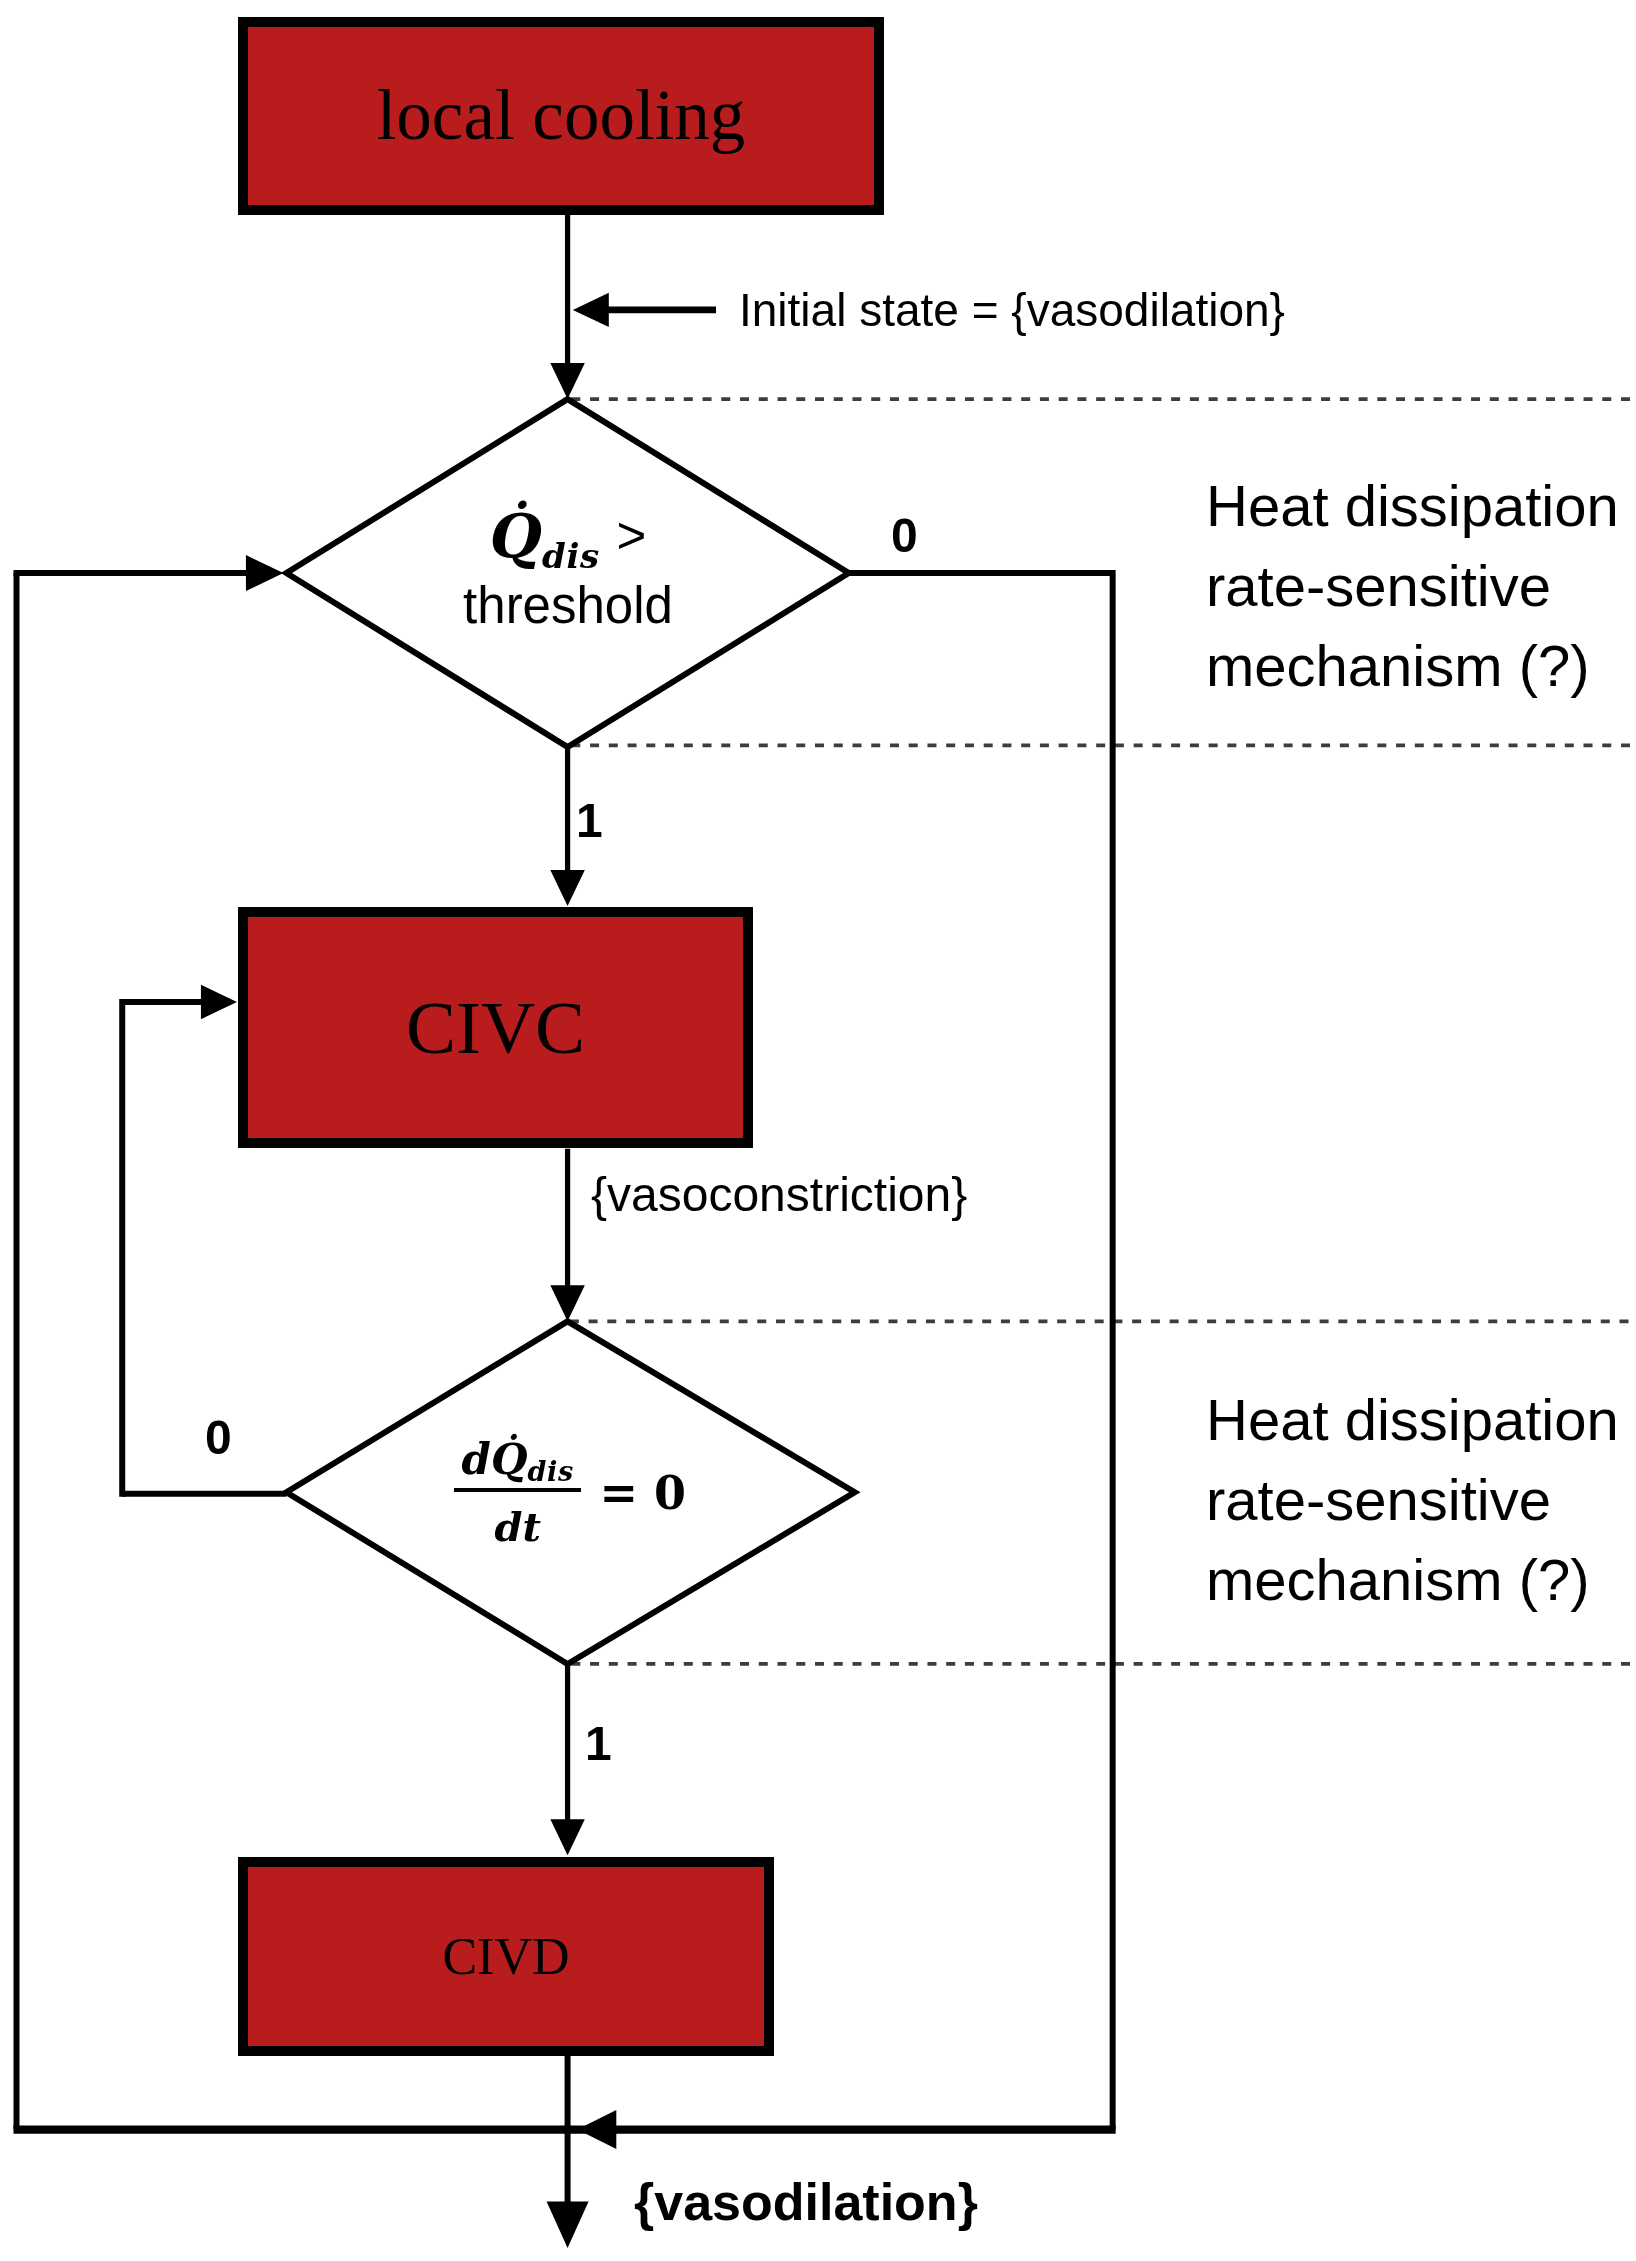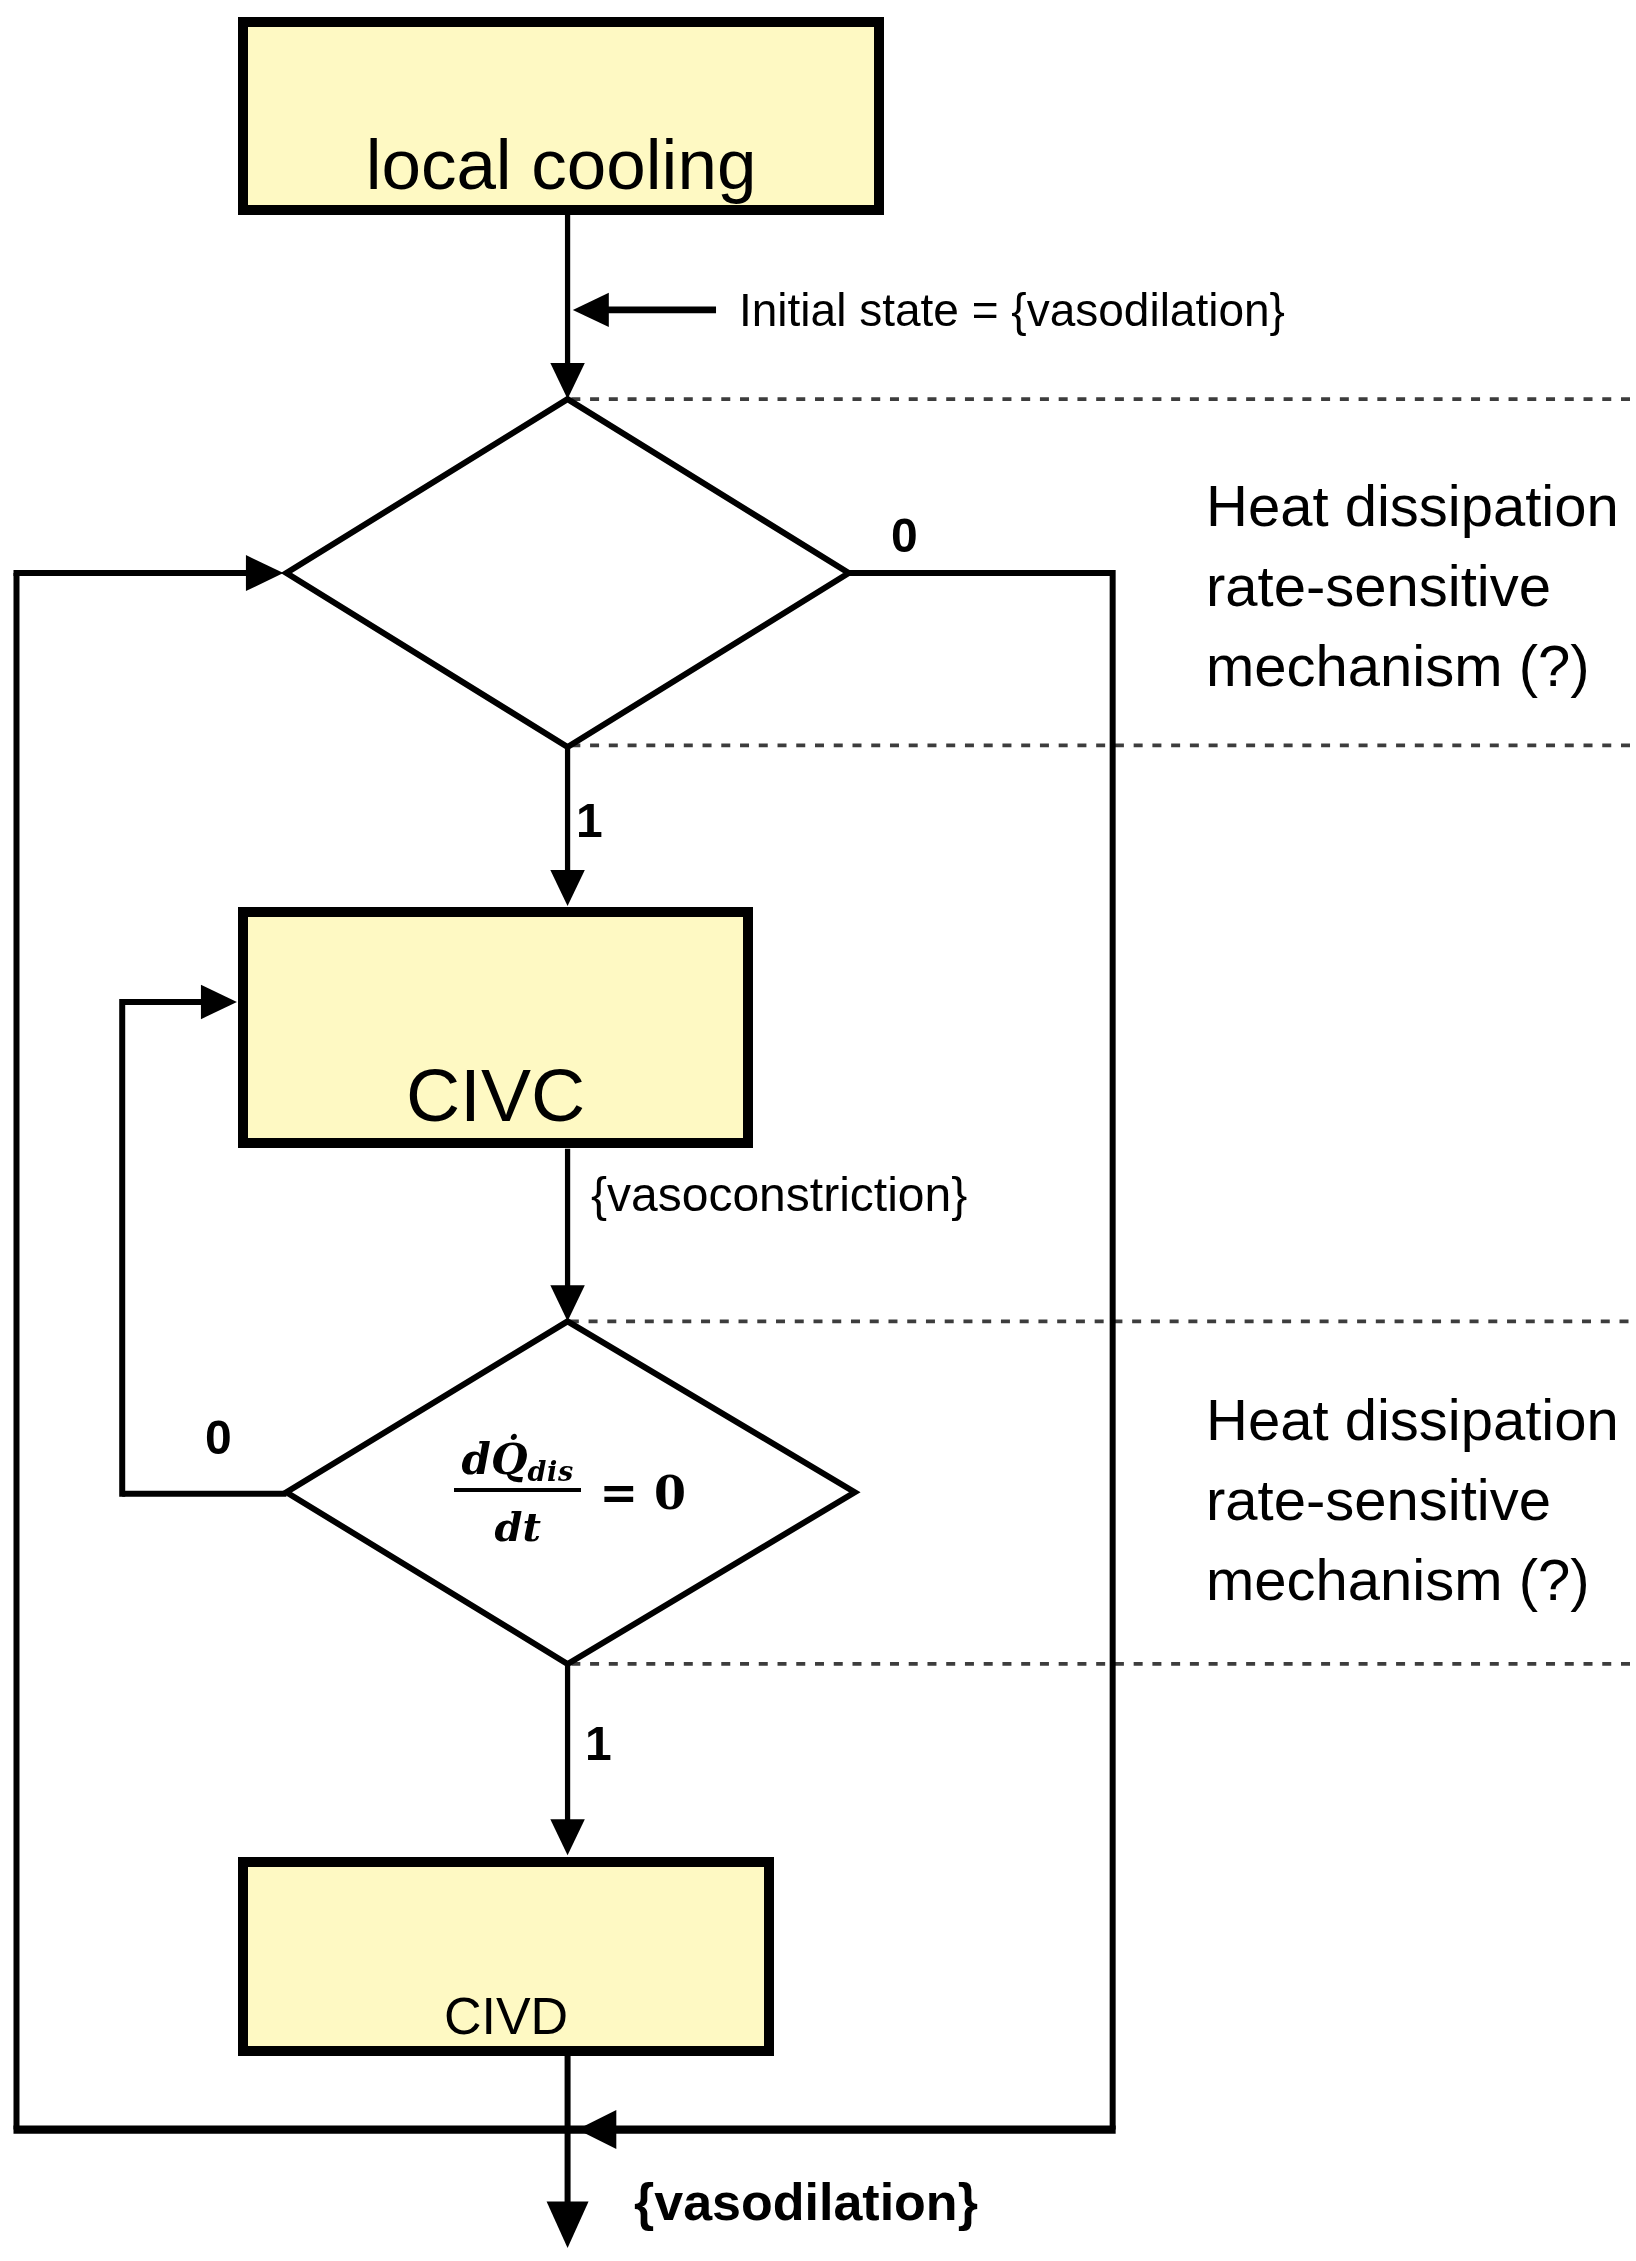--- a/index.html
+++ b/index.html
@@ -14,25 +14,25 @@
   }
   svg.layer {
     position: absolute;
     left: 0; top: 0;
     width: 1636px; height: 2261px;
   }
   .node {
     position: absolute;
     box-sizing: border-box;
     border: 10.5px solid #000;
-    background: #fef9c3;
+    background: #b91c1c;
     display: flex;
-    align-items: flex-end;
+    align-items: center;
     justify-content: center;
-    font-family: Liberation Sans, sans-serif;
+    font-family: Liberation Serif, serif;
   }
   .node-local   { left: 238px; top: 16.5px;   width: 646px; height: 198px; font-size: 71px;  }
   .node-civc    { left: 238px; top: 907px; width: 515px; height: 241px; font-size: 75px; }
   .node-civd    { left: 238px; top: 1857px; width: 536px; height: 199px; font-size: 52px; }
 
   .lbl { position: absolute; white-space: nowrap; }
   .lbl-initial        { left: 739px;  top: 283px;  font-size: 46px; }
   .lbl-vasoconstrict  { left: 591px;  top: 1167px; font-size: 48px; }
   .lbl-vasodilation   { left: 634px;  top: 2172px; font-size: 52px; font-weight: bold; }
   .lbl-branch { font-size: 48px; font-weight: bold; }
@@ -130,20 +130,24 @@
   <div class="node node-local">
     <span>local cooling</span>
   </div>
   <div class="node node-civc">
     <span>CIVC</span>
   </div>
   <div class="node node-civd">
     <span>CIVD</span>
   </div>
 
+  <div class="dform dform-1">
+    <div class="m-line1"><span>Q̇</span><span class="m-sub">dis</span><span class="m-op">&gt;</span></div>
+    <div class="m-line2">threshold</div>
+  </div>
 
   <div class="dform dform-2">
     <span class="frac">
       <span class="num"><span>dQ̇</span><span class="m-sub">dis</span></span>
       <span class="den">dt</span>
     </span>
     <span class="m-rhs">= 0</span>
   </div>
 
   <div class="lbl lbl-initial">Initial state = {vasodilation}</div>

